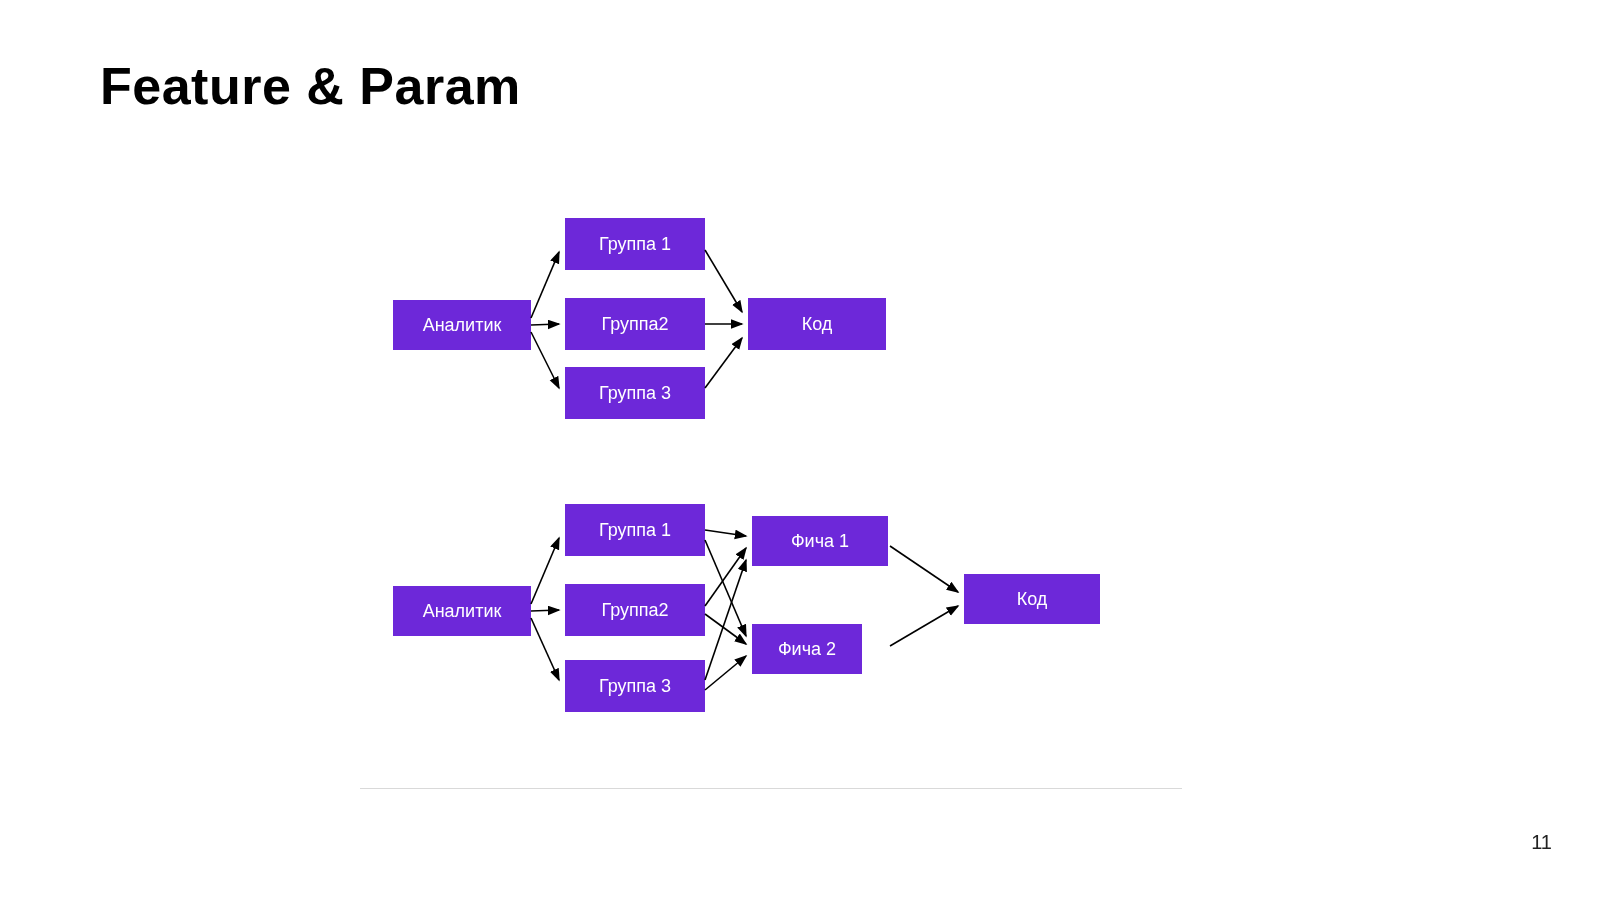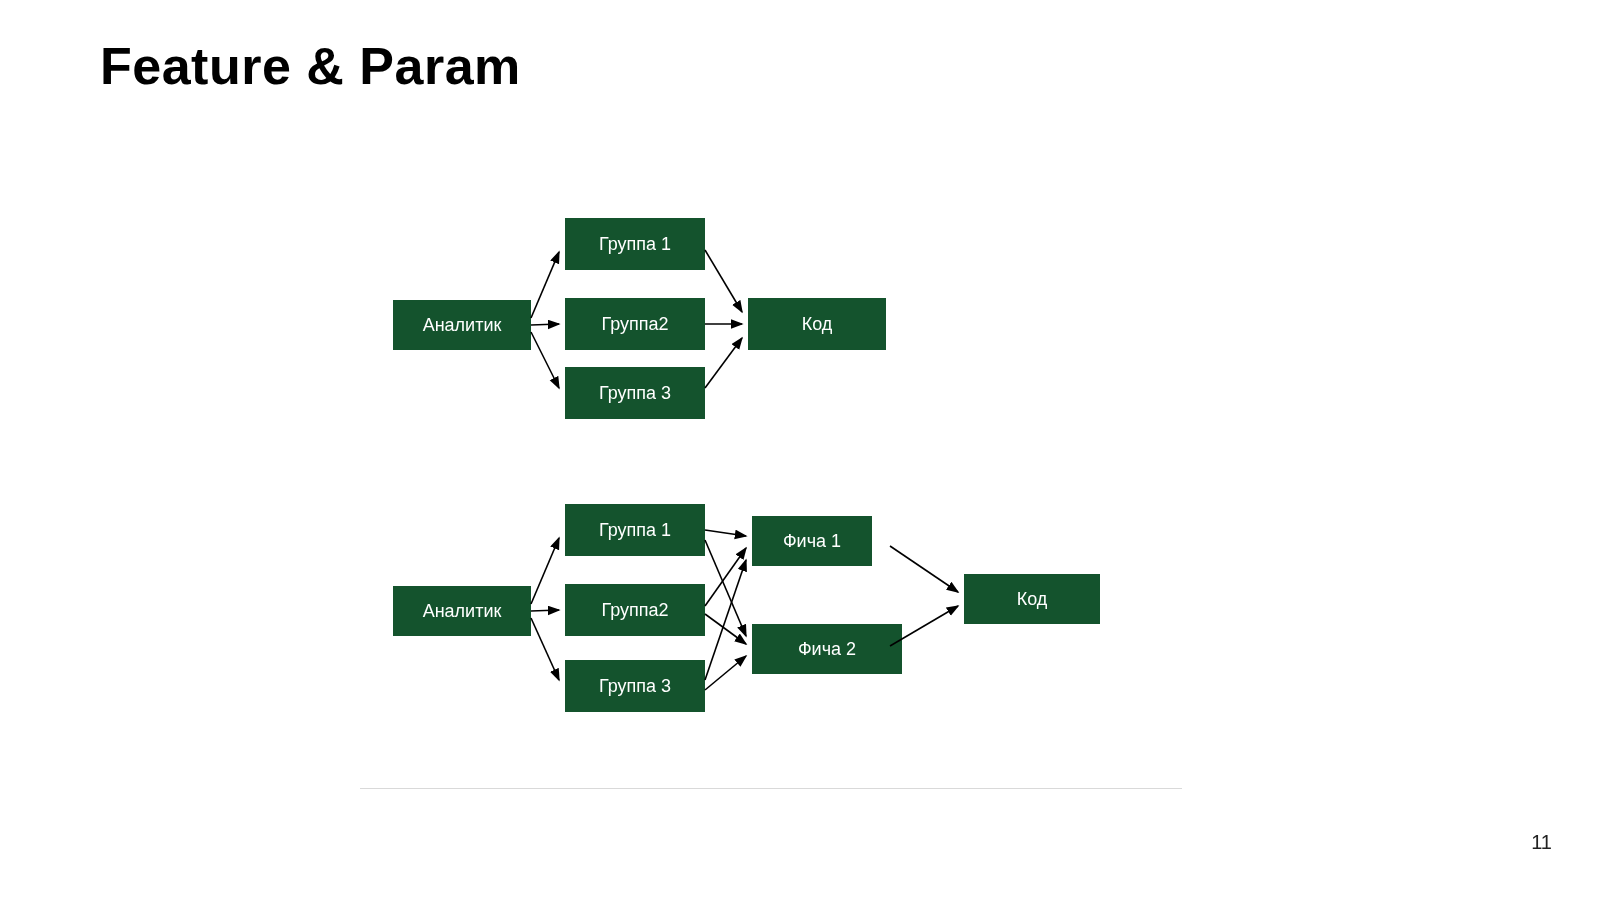--- a/index.html
+++ b/index.html
@@ -8,29 +8,29 @@
     width: 1600px;
     height: 900px;
     background: #ffffff;
     font-family: Arial, Helvetica, sans-serif;
     position: relative;
     overflow: hidden;
   }
   .slide-title {
     position: absolute;
     left: 100px;
-    top: 36px;
+    top: 56px;
     font-size: 52px;
     font-weight: 700;
     color: #000;
     letter-spacing: 0.5px;
   }
   .node {
     position: absolute;
-    background: #14532d;
+    background: #6d28d9;
     color: #fff;
     font-size: 18px;
     display: flex;
     align-items: center;
     justify-content: center;
     box-sizing: border-box;
   }
   .divider {
     position: absolute;
     left: 360px;
@@ -81,24 +81,24 @@
 </div>
 <div class="node" style="left:565px; top:504px; width:140px; height:52px;">
   <span>Группа 1</span>
 </div>
 <div class="node" style="left:565px; top:584px; width:140px; height:52px;">
   <span>Группа2</span>
 </div>
 <div class="node" style="left:565px; top:660px; width:140px; height:52px;">
   <span>Группа 3</span>
 </div>
-<div class="node" style="left:752px; top:516px; width:120px; height:50px;">
+<div class="node" style="left:752px; top:516px; width:136px; height:50px;">
   <span>Фича 1</span>
 </div>
-<div class="node" style="left:752px; top:624px; width:150px; height:50px;">
+<div class="node" style="left:752px; top:624px; width:110px; height:50px;">
   <span>Фича 2</span>
 </div>
 <div class="node" style="left:964px; top:574px; width:136px; height:50px;">
   <span>Код</span>
 </div>
 
 <svg class="arrows">
   <defs>
     <marker id="arrowhead" markerWidth="8" markerHeight="8" refX="7" refY="3" orient="auto">
       <polygon points="0 0, 8 3, 0 6" fill="#000"></polygon>

